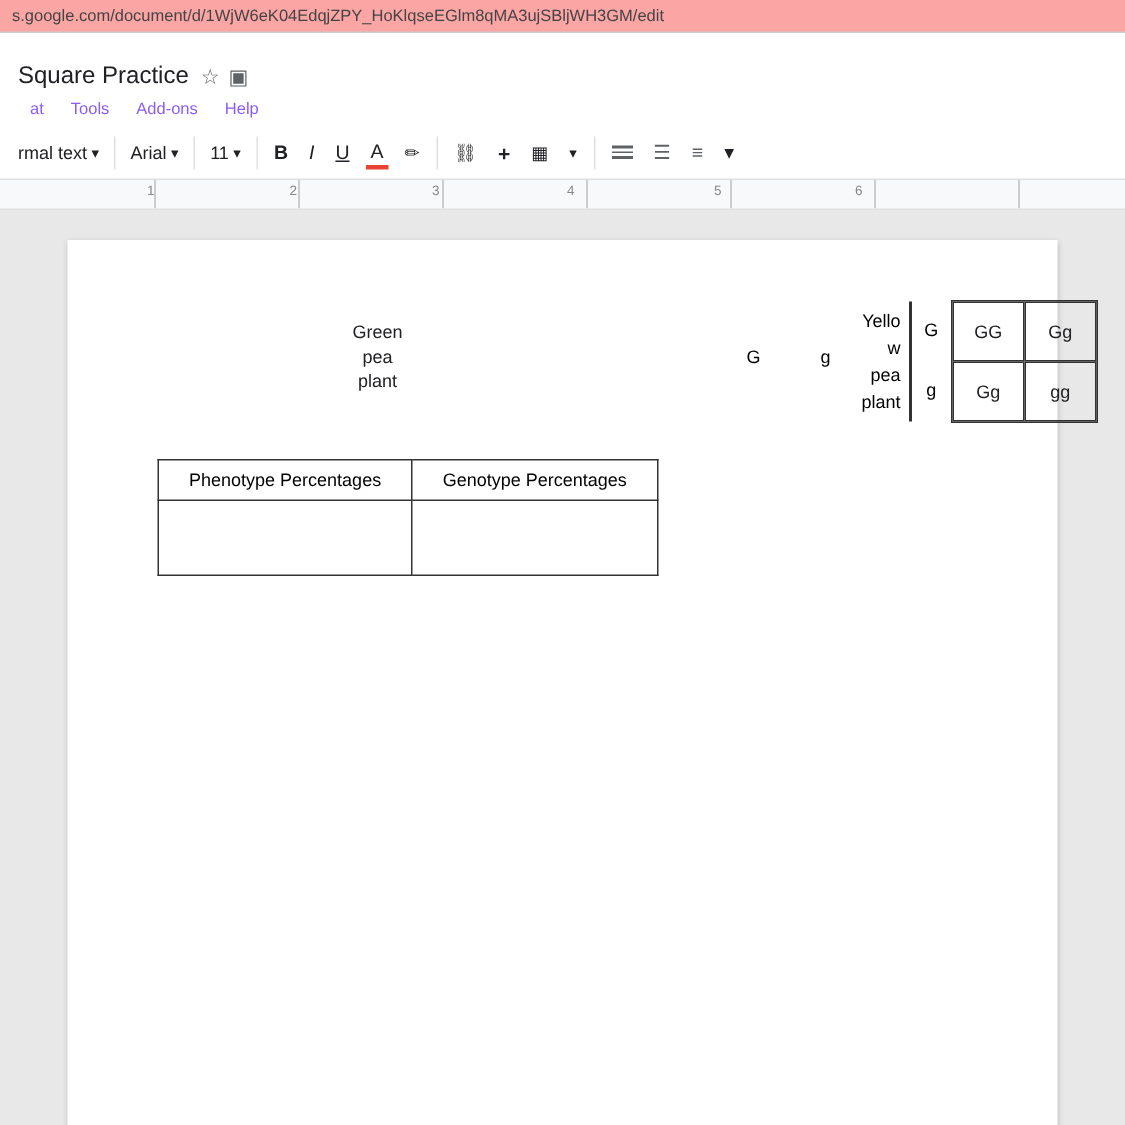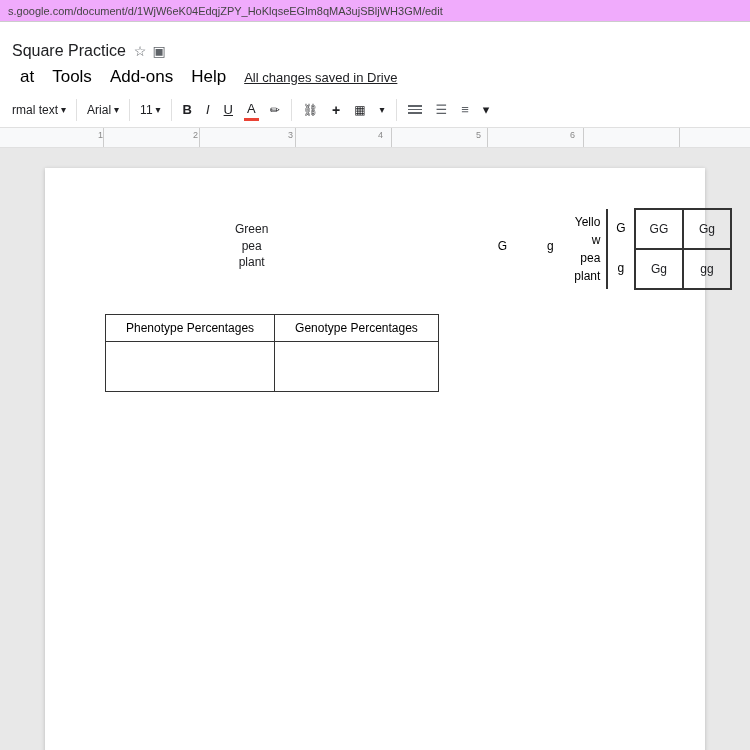--- a/index.html
+++ b/index.html
@@ -7,21 +7,21 @@
       font-family: Arial, sans-serif;
       background: #e8e8e8;
       width: 750px;
       height: 750px;
       overflow: hidden;
       font-size: 13px;
     }
 
     
     .browser-bar {
-      background: #f0abfc;
+      background: #fca5a5;
       padding: 4px 8px;
       font-size: 11px;
       color: #444;
       border-bottom: 1px solid #ccc;
       height: 22px;
       display: flex;
       align-items: center;
     }
 
     
@@ -59,22 +59,22 @@
     
     .menu-bar {
       display: flex;
       align-items: center;
       padding: 2px 12px;
       gap: 2px;
       background: #fff;
     }
     .menu-item {
       padding: 3px 8px;
-      font-size: 17px;
-      color: #000000;
+      font-size: 11px;
+      color: #8b5cf6;
       cursor: pointer;
       border-radius: 3px;
     }
     .saved-status {
       margin-left: 8px;
       font-size: 13px;
       color: #202124;
       text-decoration: underline;
     }
 
@@ -275,21 +275,20 @@
       <span class="title-icon">☆</span>
       <span class="title-icon">▣</span>
     </div>
   </div>
 
   <div class="menu-bar">
     <span class="menu-item">at</span>
     <span class="menu-item">Tools</span>
     <span class="menu-item">Add-ons</span>
     <span class="menu-item">Help</span>
-    <span class="saved-status">All changes saved in Drive</span>
   </div>
 
   <div class="toolbar">
     <div class="toolbar-select">
       <span>rmal text</span>
       <span style="margin-left:3px;font-size:10px;">▾</span>
     </div>
     <div class="toolbar-separator"></div>
     <div class="toolbar-select">
       <span>Arial</span>

